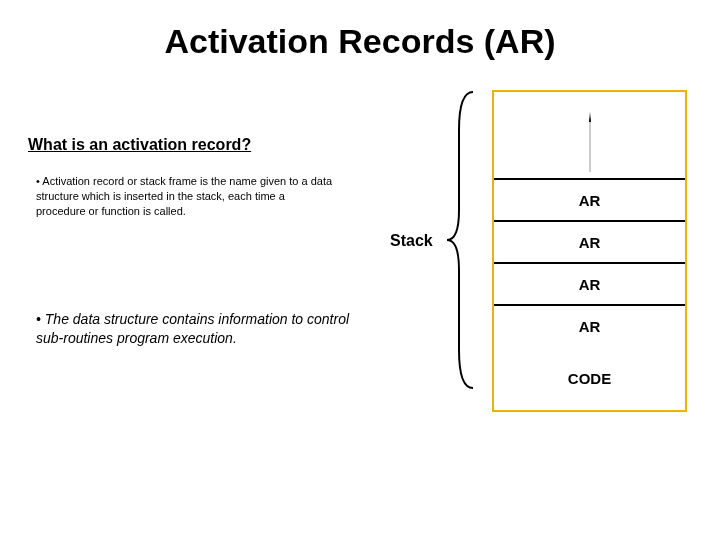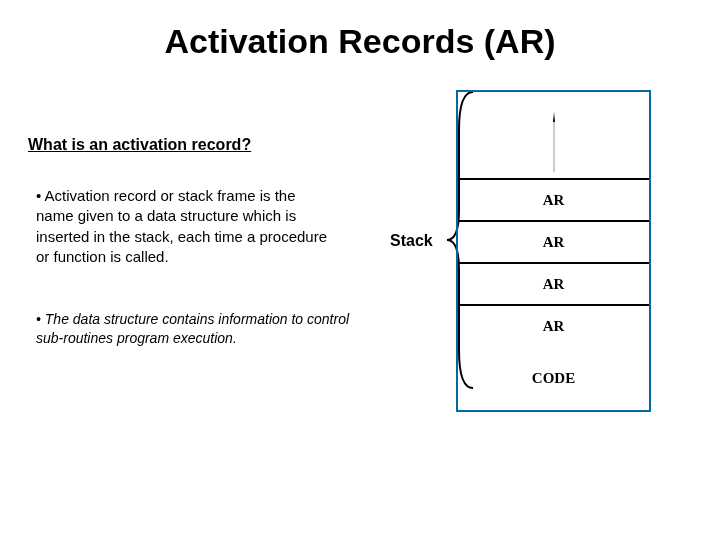--- a/index.html
+++ b/index.html
@@ -1,24 +1,24 @@
 <!DOCTYPE html>
 <html><head>
 <meta charset="utf-8">
 <style>
   * { box-sizing: border-box; margin: 0; padding: 0; }
   html, body { width: 720px; height: 540px; font-family: Arial, Helvetica, sans-serif; background: #fff; color: #000; }
   .slide { position: relative; width: 720px; height: 384px; }
   .title { position: absolute; top: 22px; left: 0; width: 100%; text-align: center; font-size: 34px; font-weight: bold; }
   .subtitle { position: absolute; top: 136px; left: 28px; font-size: 16px; font-weight: bold; text-decoration: underline; }
-  .bullet1 { position: absolute; top: 186px; left: 36px; width: 300px; font-size: 15px; line-height: 1.35; }
+  .bullet1 { position: absolute; top: 174px; left: 36px; width: 300px; font-size: 11px; line-height: 1.35; }
   .bullet2 { position: absolute; top: 310px; left: 36px; width: 320px; font-size: 14px; line-height: 1.35; font-style: italic; }
   .stack-label { position: absolute; top: 232px; left: 390px; font-size: 16px; font-weight: bold; }
   .brace { position: absolute; top: 90px; left: 445px; width: 30px; height: 300px; }
-  .diagram { position: absolute; top: 90px; left: 456px; width: 195px; border: 2px solid #0369a1; font-family: Liberation Serif, serif; }
+  .diagram { position: absolute; top: 90px; left: 492px; width: 195px; border: 2px solid #eab308; }
   .cell { width: 100%; text-align: center; font-size: 15px; font-weight: bold; display: flex; align-items: center; justify-content: center; }
   .sep { border-top: 2px solid #000; }
   .row-top { height: 86px; position: relative; }
   .row-ar { height: 42px; }
   .row-code { height: 64px; border-top: none; text-align: center; }
   .arrow { position: absolute; left: 50%; transform: translateX(-50%); bottom: 6px; width: 2px; height: 60px; }
 </style>
 </head>
 <body>
 

